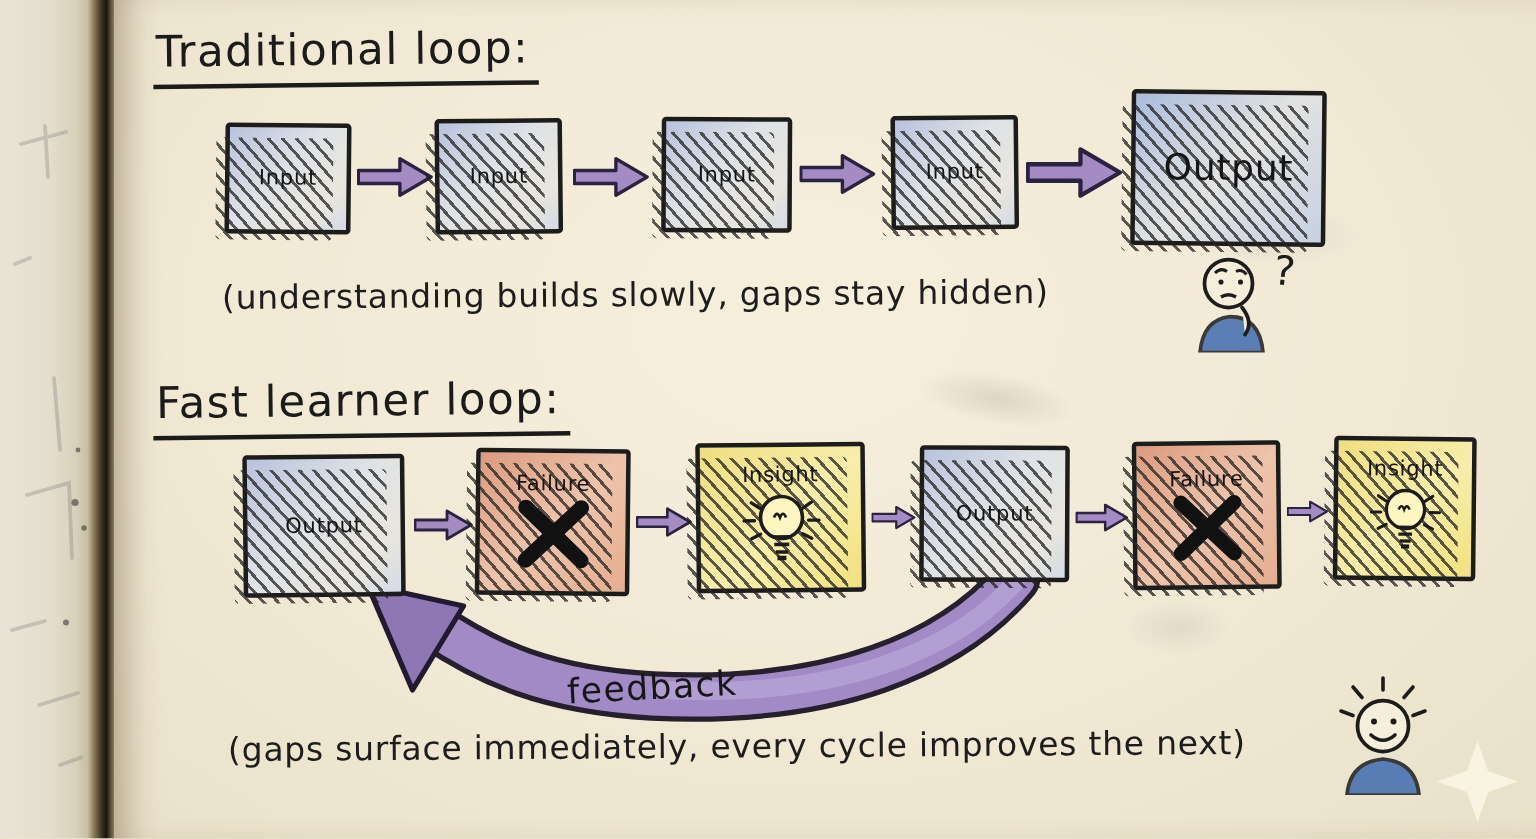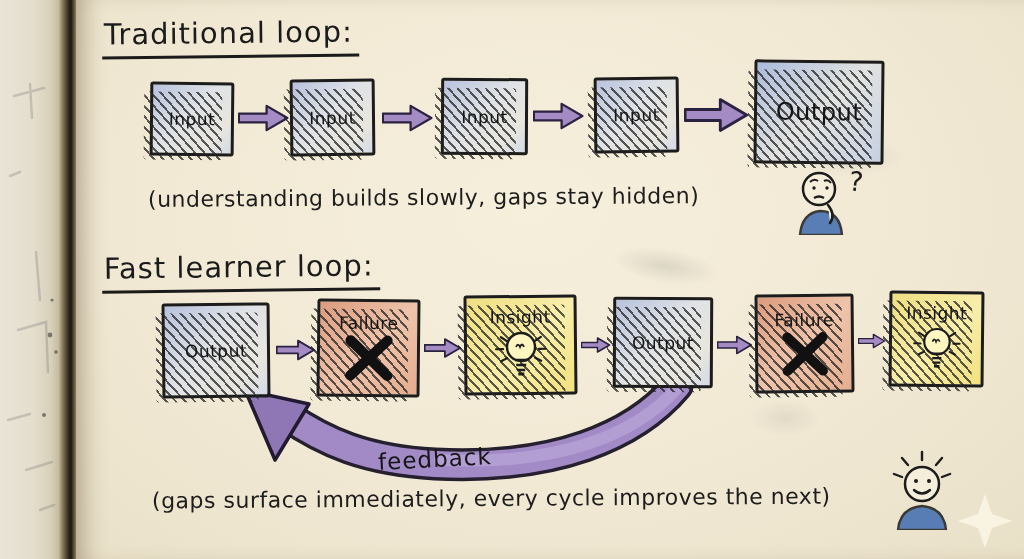--- a/index.html
+++ b/index.html
@@ -42,21 +42,21 @@
   .sbox{
     position:absolute;border:3px solid #1c1c1c;border-radius:3px;z-index:2;
     display:flex;align-items:center;justify-content:center;flex-direction:column;
     box-sizing:border-box;
   }
   .sbox::before{ 
     content:"";position:absolute;left:-9px;top:7px;width:100%;height:100%;
     background:repeating-linear-gradient(48deg,rgba(35,35,35,.75) 0 2px,transparent 2px 7px);
     z-index:-1;border-radius:3px;
   }
-  .sbox .lbl{font-size:17px;letter-spacing:.5px;color:#151515;white-space:nowrap;}
+  .sbox .lbl{font-size:14px;letter-spacing:.5px;color:#151515;white-space:nowrap;}
   .blue  {background:linear-gradient(135deg,#b7c2dd 0%,#dfe2e6 45%,#e8e6dd 78%,#d4dae6 100%);}
   .bluebig{background:linear-gradient(135deg,#a9bbdc 0%,#e2e3e1 50%,#c7d1e3 100%);}
   .salmon{background:linear-gradient(135deg,#dc9a7d 0%,#eec4ab 52%,#e5ad8e 100%);}
   .yellow{background:linear-gradient(135deg,#efde80 0%,#f8eeab 55%,#f2e17e 100%);}
   .r1{transform:rotate(.6deg);} .r2{transform:rotate(-.6deg);} .r3{transform:rotate(.3deg);}
   .arrow{position:absolute;z-index:2;}
   .feedback-label{
     position:absolute;left:378px;top:446px;font-size:23px;letter-spacing:1px;color:#161616;
     transform:rotate(-3deg);z-index:3;white-space:nowrap;
   }

